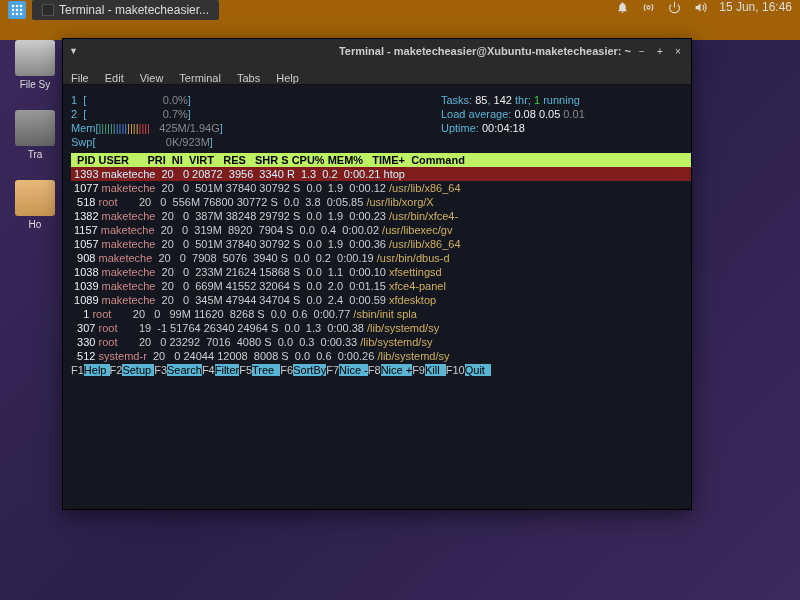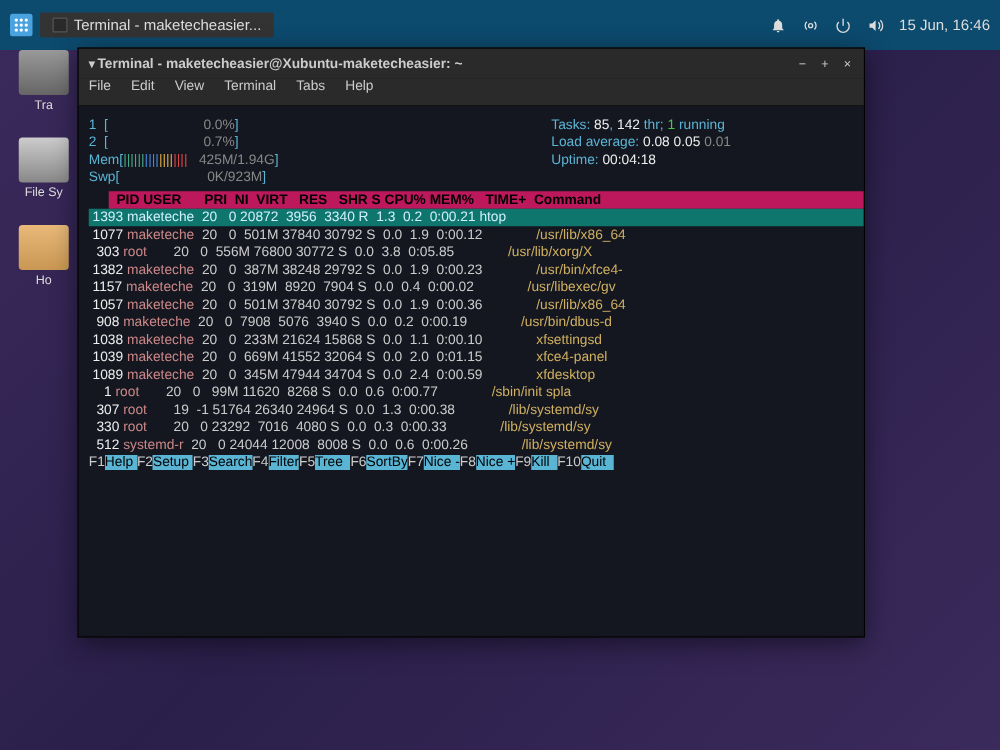--- a/index.html
+++ b/index.html
@@ -2,61 +2,61 @@
 <html><head>
 <meta charset="utf-8">
 <style>
 * { margin: 0; padding: 0; box-sizing: border-box; }
 body {
   width: 800px; height: 600px; overflow: hidden;
   background: linear-gradient(135deg, #3b2a5c 0%, #2a1f4a 50%, #3b2a5c 100%);
   font-family: sans-serif; position: relative;
 }
 .taskbar {
-  height: 40px; background: #0c4a6e; display: flex; align-items: center;
+  height: 40px; background: #a16207; display: flex; align-items: flex-start;
   color: #ddd; font-size: 12px; padding: 0 8px;
 }
 .taskbar-left { display: flex; align-items: center; gap: 6px; }
 .menu-icon { width: 18px; height: 18px; background: #4aa3df; border-radius: 2px; display: flex; align-items: center; justify-content: center; }
 .task-item { background: #333; padding: 3px 10px; border-radius: 2px; display: flex; align-items: center; gap: 5px; }
 .task-item .dot { width: 12px; height: 12px; background: #2a2a2a; border: 1px solid #555; border-radius: 1px; }
 .taskbar-right { margin-left: auto; display: flex; align-items: center; gap: 12px; }
 .tray-icon { width: 14px; height: 14px; display: inline-flex; align-items: center; justify-content: center; }
 .desktop-icons { position: absolute; left: 10px; top: 40px; display: flex; flex-direction: column; gap: 20px; }
 .dicon { width: 50px; text-align: center; color: #ddd; font-size: 10px; }
 .dicon .ico { width: 40px; height: 36px; margin: 0 auto 3px; border-radius: 3px; }
 .bin { background: linear-gradient(#999,#666); }
 .drive { background: linear-gradient(#ccc,#888); }
 .folder { background: linear-gradient(#e8b97a,#c99753); border-radius: 3px 3px 2px 2px; }
 .terminal-window {
   position: absolute; left: 62px; top: 38px; width: 630px; height: 472px;
   background: #1a1a1a; border: 1px solid #000; box-shadow: 0 5px 20px rgba(0,0,0,.5);
   display: flex; flex-direction: column;
 }
 .titlebar { height: 24px; background: #2a2a2a; display: flex; align-items: center; padding: 0 6px; color: #ccc; font-size: 11px; }
-.titlebar .title { flex: 1; text-align: left; font-weight: bold; }
+.titlebar .title { flex: 1; text-align: right; font-weight: bold; }
 .win-btn { width: 14px; height: 14px; margin-left: 4px; display: flex; align-items: center; justify-content: center; font-size: 10px; cursor: pointer; }
-.menubar { height: 22px; background: #2a2a2a; display: flex; align-items: flex-start; padding: 0 8px; gap: 16px; color: #ccc; font-size: 11px; border-bottom: 1px solid #111; }
+.menubar { height: 22px; background: #2a2a2a; display: flex; align-items: flex-end; padding: 0 8px; gap: 16px; color: #ccc; font-size: 11px; border-bottom: 1px solid #111; }
 .menubar span { cursor: pointer; }
 .term-body {
   flex: 1; background: #141720; font-family: Liberation Sans, sans-serif;
   font-size: 11px; line-height: 14px; padding: 8px 0 0 8px; overflow: hidden;
 }
 .meters { color: #5ab4d4; }
 .meter-line { white-space: pre; }
 .meter-bar { color: #4a8; }
 .meter-bar .r { color: #d44; } .meter-bar .y { color: #da4; } .meter-bar .b { color: #48d; }
 .stats { position: absolute; left: 370px; top: 0; }
 .stats-line { white-space: pre; }
 .cy { color: #5ab4d4; } .wh { color: #eee; margin-top: 39px; } .gr { color: #888; } .gn { color: #4c4; }
-.header-row { background: #be185d; color: #000; white-space: pre; font-weight: bold; margin-left: 16px; }
+.header-row { background: #bef264; color: #000; white-space: pre; font-weight: bold; }
 .proc-row { white-space: pre; color: #ccc; }
-.proc-row.sel { background: #0f766e; color: #d0f0ff; }
+.proc-row.sel { background: #7f1d1d; color: #d0f0ff; }
 .proc-row .user { color: #c88; }
-.proc-row .cmd { color: #d0b060; margin-left: 40px; }
+.proc-row .cmd { color: #d0b060; }
 .fnkeys { background: #141720; white-space: pre; color: #000; }
 .fnkeys .k { color: #ccc; }
 .fnkeys .l { background: #5ab4d4; color: #000; }
 .meters-wrap { position: relative; height: 60px; }
 </style>
 </head>
 <body>
 
 <div class="taskbar">
   <div class="taskbar-left">
@@ -100,26 +100,26 @@
           <path d="M3 9v6h4l5 5V4L7 9H3z"></path>
           <path d="M16 7a7 7 0 0 1 0 10M19 4a11 11 0 0 1 0 16" fill="none" stroke="#ddd" stroke-width="2"></path>
         </svg>
     </span>
     <span>15 Jun, 16:46</span>
   </div>
 </div>
 
 <div class="desktop-icons">
   <div class="dicon">
+    <div class="ico drive"></div>
+    <span>File Sy</span>
+  </div>
+  <div class="dicon">
     <div class="ico bin"></div>
     <span>Tra</span>
-  </div>
-  <div class="dicon">
-    <div class="ico drive"></div>
-    <span>File Sy</span>
   </div>
   <div class="dicon">
     <div class="ico folder"></div>
     <span>Ho</span>
   </div>
 </div>
 
 <div class="terminal-window">
   <div class="titlebar">
     <span style="font-size:9px">▼</span>
@@ -147,21 +147,21 @@
       <div class="stats">
         <div class="stats-line"><span class="cy">Tasks: </span><span class="wh">85</span><span class="cy">, </span><span class="wh">142</span><span class="cy"> thr; </span><span class="gn">1</span><span class="cy"> running</span></div>
         <div class="stats-line"><span class="cy">Load average: </span><span class="wh">0.08</span> <span class="wh">0.05</span> <span class="gr">0.01</span></div>
         <div class="stats-line"><span class="cy">Uptime: </span><span class="wh">00:04:18</span></div>
       </div>
     </div>
     <div class="header-row">  PID USER      PRI  NI  VIRT   RES   SHR S CPU% MEM%   TIME+  Command        </div>
     <div id="proc-list">
         <div class="proc-row sel"> 1393 maketeche  20   0 20872  3956  3340 R  1.3  0.2  0:00.21 htop</div>
         <div class="proc-row"><span class="wh"> 1077</span> <span class="user">maketeche</span>  20   0  501M 37840 30792 S  0.0  1.9  0:00.12 <span class="cmd">/usr/lib/x86_64</span></div>
-        <div class="proc-row"><span class="wh">  303</span> <span class="user">root     </span>  20   0  556M 76800 30772 S  0.0  3.8  0:05.85 <span class="cmd">/usr/lib/xorg/X</span></div>
+        <div class="proc-row"><span class="wh">  518</span> <span class="user">root     </span>  20   0  556M 76800 30772 S  0.0  3.8  0:05.85 <span class="cmd">/usr/lib/xorg/X</span></div>
         <div class="proc-row"><span class="wh"> 1382</span> <span class="user">maketeche</span>  20   0  387M 38248 29792 S  0.0  1.9  0:00.23 <span class="cmd">/usr/bin/xfce4-</span></div>
         <div class="proc-row"><span class="wh"> 1157</span> <span class="user">maketeche</span>  20   0  319M  8920  7904 S  0.0  0.4  0:00.02 <span class="cmd">/usr/libexec/gv</span></div>
         <div class="proc-row"><span class="wh"> 1057</span> <span class="user">maketeche</span>  20   0  501M 37840 30792 S  0.0  1.9  0:00.36 <span class="cmd">/usr/lib/x86_64</span></div>
         <div class="proc-row"><span class="wh">  908</span> <span class="user">maketeche</span>  20   0  7908  5076  3940 S  0.0  0.2  0:00.19 <span class="cmd">/usr/bin/dbus-d</span></div>
         <div class="proc-row"><span class="wh"> 1038</span> <span class="user">maketeche</span>  20   0  233M 21624 15868 S  0.0  1.1  0:00.10 <span class="cmd">xfsettingsd</span></div>
         <div class="proc-row"><span class="wh"> 1039</span> <span class="user">maketeche</span>  20   0  669M 41552 32064 S  0.0  2.0  0:01.15 <span class="cmd">xfce4-panel</span></div>
         <div class="proc-row"><span class="wh"> 1089</span> <span class="user">maketeche</span>  20   0  345M 47944 34704 S  0.0  2.4  0:00.59 <span class="cmd">xfdesktop</span></div>
         <div class="proc-row"><span class="wh">    1</span> <span class="user">root     </span>  20   0   99M 11620  8268 S  0.0  0.6  0:00.77 <span class="cmd">/sbin/init spla</span></div>
         <div class="proc-row"><span class="wh">  307</span> <span class="user">root     </span>  19  -1 51764 26340 24964 S  0.0  1.3  0:00.38 <span class="cmd">/lib/systemd/sy</span></div>
         <div class="proc-row"><span class="wh">  330</span> <span class="user">root     </span>  20   0 23292  7016  4080 S  0.0  0.3  0:00.33 <span class="cmd">/lib/systemd/sy</span></div>

